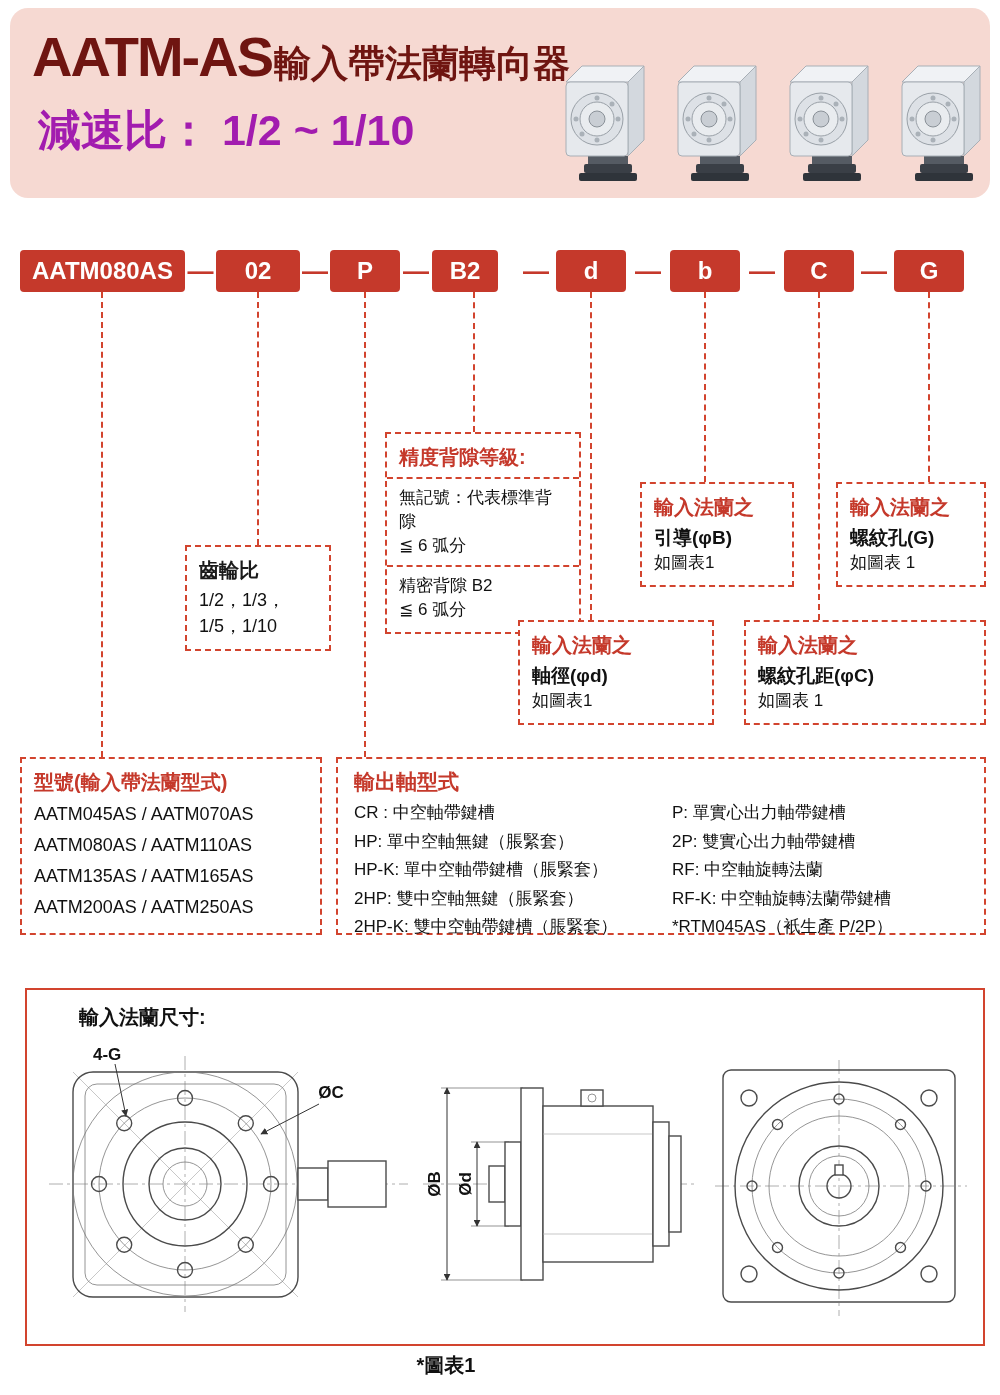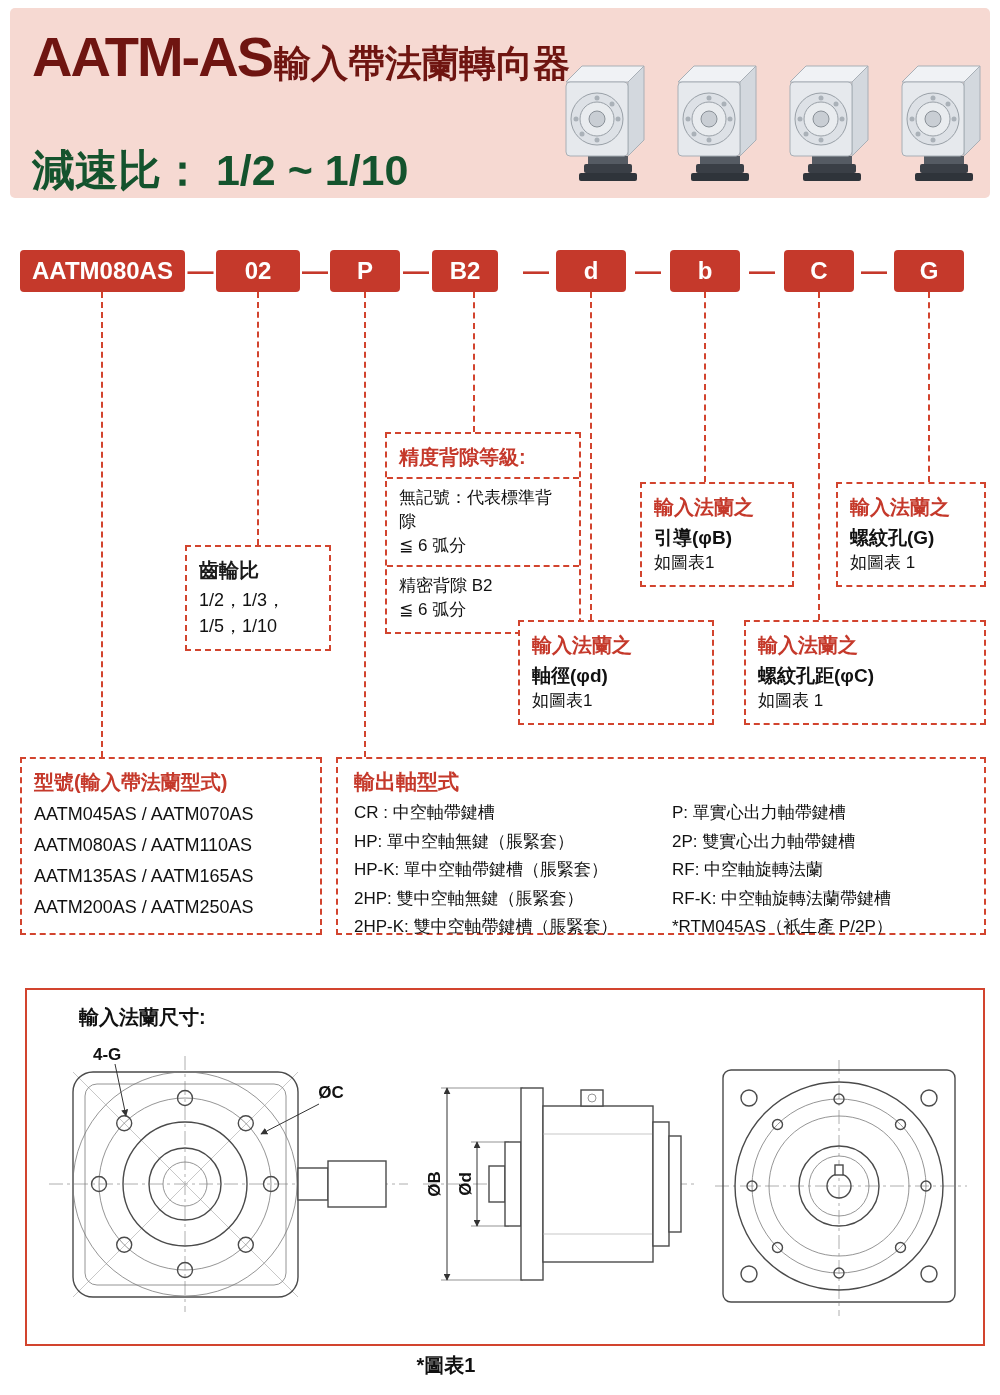--- a/index.html
+++ b/index.html
@@ -1,25 +1,25 @@
 <!DOCTYPE html>
 <html><head>
 <meta charset="utf-8">
 <style>
   html,body{margin:0;padding:0;background:#fff;}
   .page{position:relative;width:1000px;height:1395px;background:#fff;overflow:hidden;
         font-family:"Liberation Sans","DejaVu Sans",sans-serif;}
 
   
   .header{position:absolute;left:10px;top:8px;width:980px;height:190px;
-          background:#f6d9d2;border-radius:5px;}
+          background:#f6d9d2;border-radius:18px;}
   .title-row{position:absolute;left:22px;top:16px;display:flex;align-items:baseline;}
   .title-model{font-size:56px;font-weight:bold;color:#6f1511;letter-spacing:-2px;}
   .title-suffix{font-size:37px;font-weight:bold;color:#6f1511;margin-left:2px;}
-  .subtitle{position:absolute;left:22px;top:94px;font-size:43px;font-weight:bold;color:#14532d;margin-top:40px;}
+  .subtitle{position:absolute;left:28px;top:94px;font-size:43px;font-weight:bold;color:#a21caf;}
   .products{position:absolute;left:548px;top:36px;}
 
   
   .code-seg{position:absolute;top:250px;height:42px;background:#c5392b;border-radius:4px;
             color:#fff;font-weight:bold;font-size:24px;display:flex;align-items:center;justify-content:center;}
   .code-dash{position:absolute;top:250px;height:42px;color:#c5392b;font-weight:bold;font-size:26px;
              display:flex;align-items:center;justify-content:center;}
   .vline{position:absolute;width:0;border-left:2px dashed #d2442e;}
 
   

